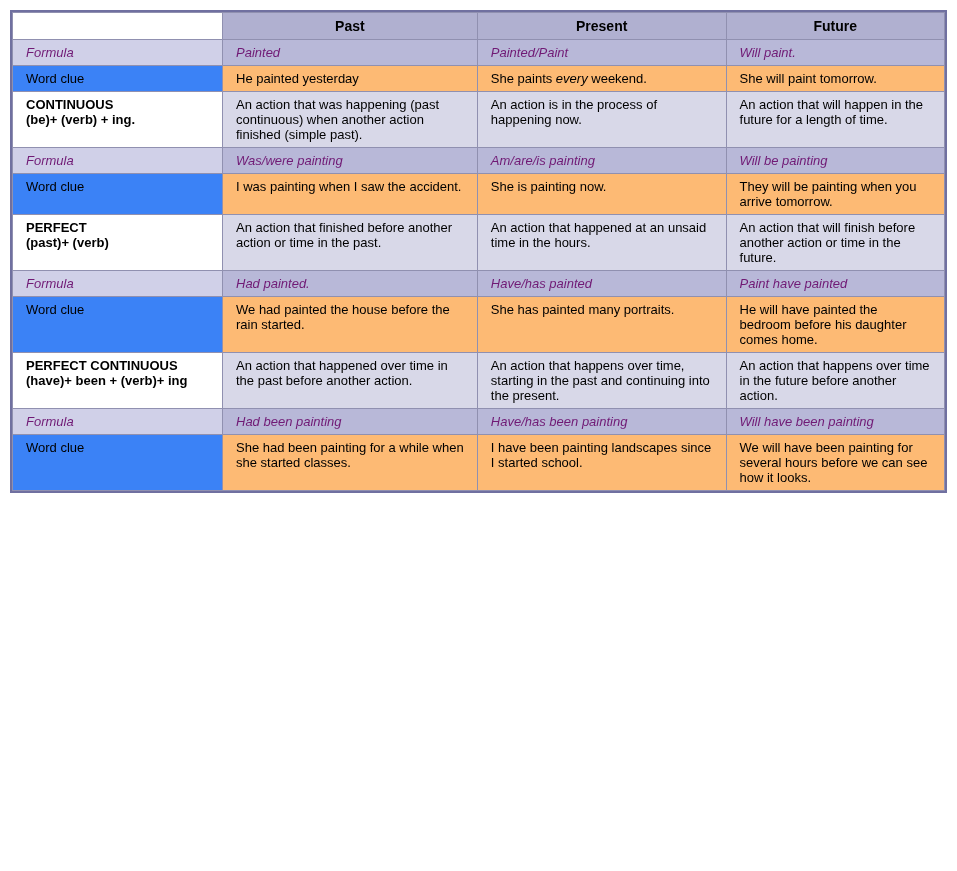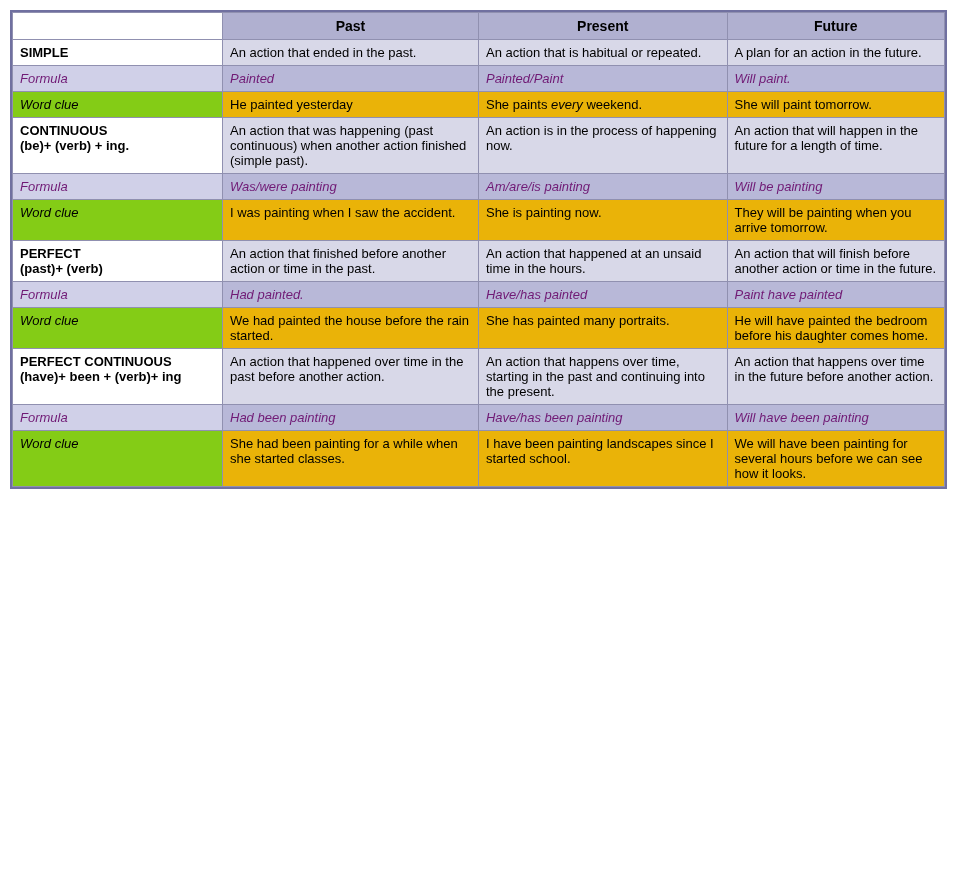--- a/index.html
+++ b/index.html
@@ -15,21 +15,21 @@
     .table-wrapper {
       border: 2px solid #7070a0;
       width: 937px;
     }
     table {
       width: 100%;
       border-collapse: collapse;
     }
     td, th {
       border: 1px solid #9090b0;
-      padding: 5px 7px;
+      padding: 5px 13px;
       vertical-align: top;
       margin-left: 30px;
     }
     
     .header-row th {
       background-color: #b0b0d0;
       text-align: center;
       font-weight: bold;
       font-size: 14px;
       border: 1px solid #9090b0;
@@ -64,48 +64,41 @@
       color: #701a75;
     }
     .formula-row td:first-child {
       background-color: #d0d0e8;
       font-style: italic;
       font-weight: normal;
     }
 
     
     .clue-row td {
-      background-color: #eab308;
+      background-color: #fdba74;
     }
     .clue-row td:first-child {
-      background-color: #84cc16;
-      font-style: italic;
+      background-color: #3b82f6;
     }
     .bold { font-weight: bold; }
   </style>
 </head>
 <body>
 
 <div class="table-wrapper">
   <table>
     <thead>
       <tr class="header-row">
         <th></th>
         <th>Past</th>
         <th>Present</th>
         <th>Future</th>
       </tr>
     </thead>
     <tbody id="table-body">
-        <tr class="def-row">
-          <td class="cat-cell"><span class="bold">SIMPLE</span></td>
-          <td>An action that ended in the past.</td>
-          <td>An action that is habitual or repeated.</td>
-          <td>A plan for an action in the future.</td>
-        </tr>
         <tr class="formula-row">
           <td>Formula</td>
           <td>Painted</td>
           <td>Painted/Paint</td>
           <td>Will paint.</td>
         </tr>
         <tr class="clue-row">
           <td>Word clue</td>
           <td>He painted yesterday</td>
           <td>She paints <em>every</em> weekend.</td>

